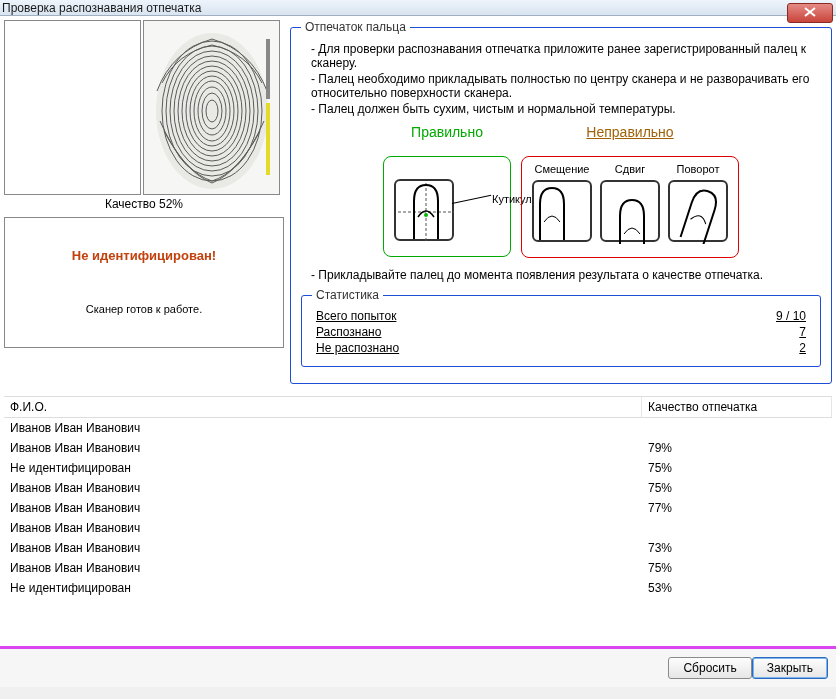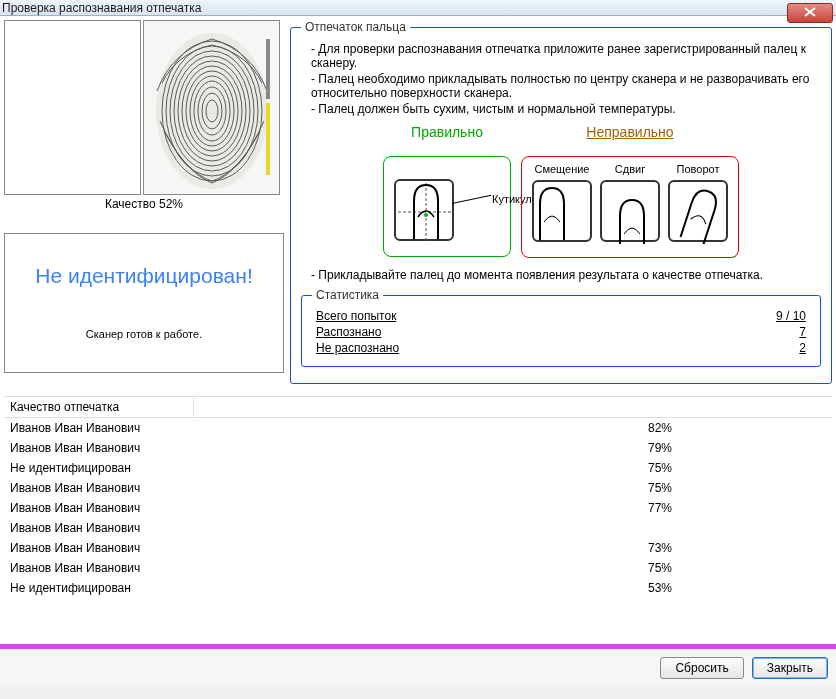--- a/index.html
+++ b/index.html
@@ -42,42 +42,42 @@
   .upper {
     display: flex;
     flex-direction: row;
     padding: 4px;
     gap: 6px;
   }
   .left-col {
     width: 280px;
     display: flex;
     flex-direction: column;
-    gap: 22px;
+    gap: 6px;
   }
   .fp-row {
     display: flex;
     gap: 2px;
   }
   .fp-box {
     border: 1px solid #888;
     width: 137px;
     height: 175px;
     background: #fff;
     position: relative;
     overflow: hidden;
   }
   .fp-img svg { display:block; }
   .quality-line { text-align: center; margin-top: 2px; }
   .status-box {
     border: 1px solid #888;
     padding: 16px 6px 20px 6px;
     text-align: center;
   }
-  .status-not-identified { color: #3b82f6; font-weight: normal; font-size: 21px; margin: 14px 0 18px 0; }
+  .status-not-identified { color: #c2410c; font-weight: bold; font-size: 13px; margin: 14px 0 18px 0; }
   .status-identifying { font-weight: bold; font-size: 15px; margin: 10px 0 18px 0; }
   .status-ready { font-size: 11px; margin-bottom: 12px; margin-top: 40px; }
   .right-col {
     flex: 1;
     position: relative;
   }
   fieldset {
     border: 1px solid #1d4ed8;
     border-radius: 3px;
     margin: 0 0 6px 0;
@@ -124,25 +124,24 @@
     display: flex;
     background: #fff;
     border-bottom: 1px solid #ddd;
   }
   .th, .td { padding: 3px 6px; }
   .th { font-weight: normal; border-right: 1px solid #e6e6e6;}
   .col-name { flex: 1; }
   .col-qual { width: 190px; }
   .table-body .tr { display: flex; }
   .footer {
-    border-top: 5px solid #d946ef;
+    border-top: 3px solid #d946ef;
     padding: 8px;
     display: flex;
     justify-content: flex-end;
-    gap: 8px;
     background: #f6f6f6;
   }
   button.win {
     font-family: inherit;
     font-size: 12px;
     padding: 3px 14px;
     background: linear-gradient(#fdfdfd,#e6e6e6);
     border: 1px solid #8a8a8a;
     border-radius: 3px;
     cursor: pointer;
@@ -307,26 +306,26 @@
             <span>Не распознано</span>
             <span>2</span>
           </div>
         </fieldset>
       </fieldset>
     </div>
   </div>
 
   <div class="table-wrap">
     <div class="table-header">
+      <div class="th col-name">Ф.И.О.</div>
       <div class="th col-qual">Качество отпечатка</div>
     </div>
     <div class="table-body" id="table-body">
         <div class="tr">
           <div class="td col-name">Иванов Иван Иванович</div>
-          <div class="td col-qual">82%</div>
         </div>
         <div class="tr">
           <div class="td col-name">Иванов Иван Иванович</div>
           <div class="td col-qual">79%</div>
         </div>
         <div class="tr">
           <div class="td col-name">Не идентифицирован</div>
           <div class="td col-qual">75%</div>
         </div>
         <div class="tr">

